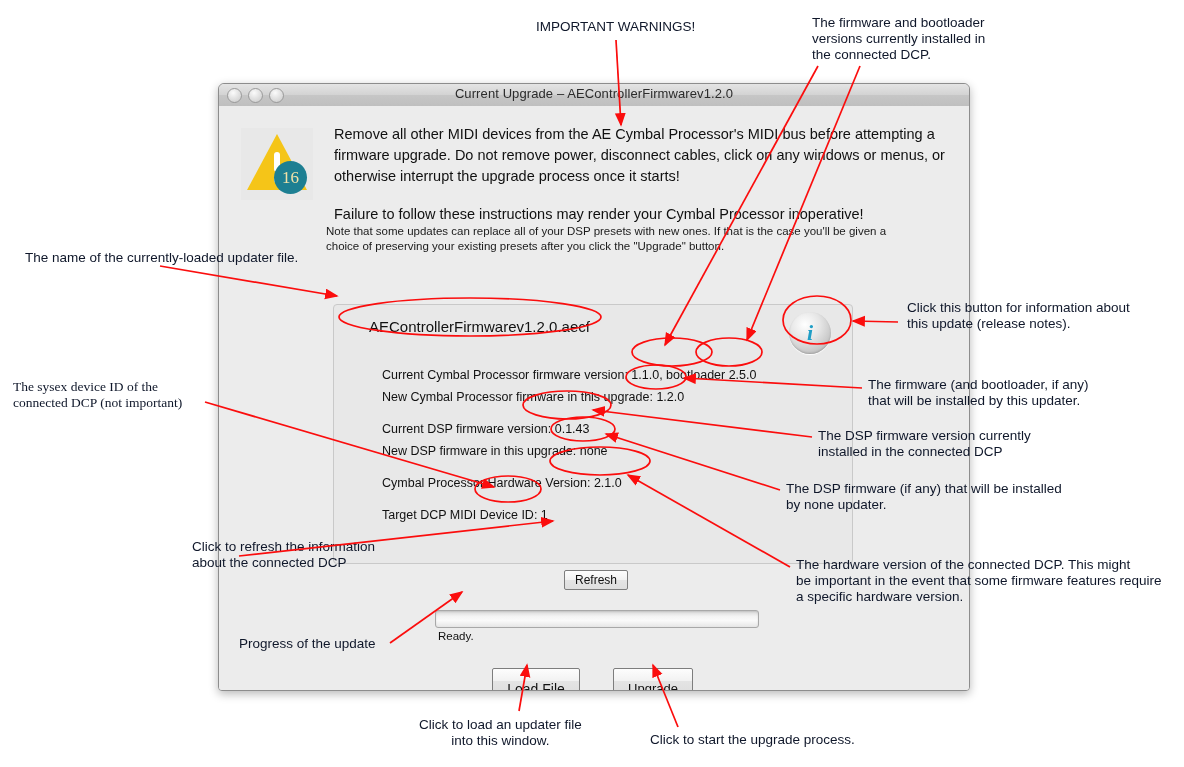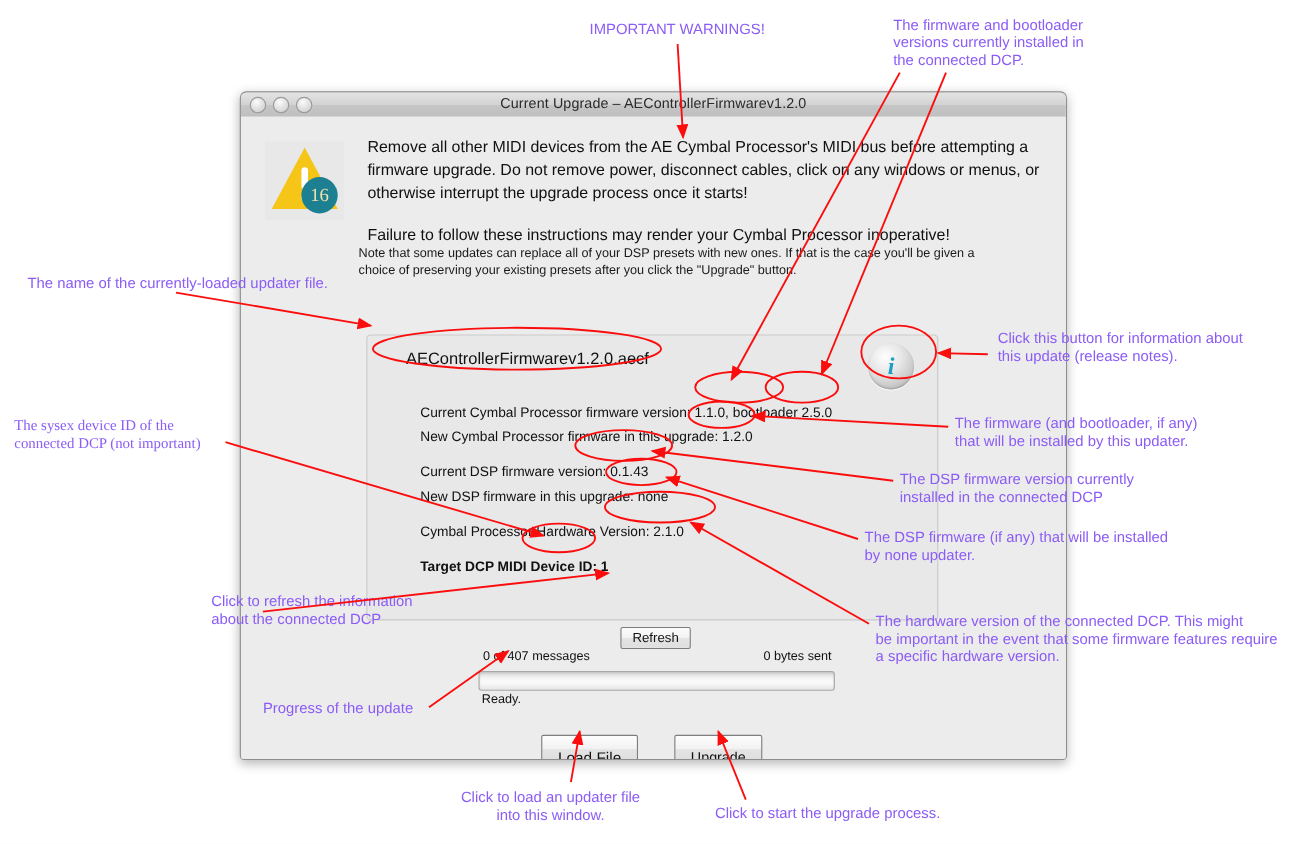--- a/index.html
+++ b/index.html
@@ -11,21 +11,21 @@
     width: 1184px;
     height: 767px;
     position: relative;
     overflow: hidden;
     font-family: "Liberation Sans", sans-serif;
   }
 
   
   .anno {
     position: absolute;
-    color: #8b5cf6;
+    color: #0f172a;
     font-family: "Liberation Sans", sans-serif;
     font-size: 13.5px;
     line-height: 16px;
     white-space: pre;
     z-index: 50;
   }
   #anno-svg {
     position: absolute;
     left: 0; top: 0;
     width: 1184px;
@@ -217,21 +217,21 @@
     font-family: "Liberation Sans", sans-serif;
     font-size: 12.5px;
     color: #111;
     white-space: pre;
   }
   .dl0 { top: 63px; }
   .dl1 { top: 85px; }
   .dl2 { top: 117px; }
   .dl3 { top: 139px; }
   .dl4 { top: 171px; }
-  .dl5 { top: 203px; font-weight: bold; }
+  .dl5 { top: 203px; }
 
   .btn {
     background: linear-gradient(to bottom, #fdfdfd 0%, #f2f2f2 48%, #e4e4e4 52%, #dedede 100%);
     border: 1px solid #7d7d7d;
     border-radius: 2px;
     font-family: "Liberation Sans", sans-serif;
     font-size: 13px;
     color: #111;
     cursor: pointer;
     padding: 12px 12px;
@@ -339,24 +339,20 @@
       <div class="detail-line dl0">Current Cymbal Processor firmware version: 1.1.0, bootloader 2.5.0</div>
       <div class="detail-line dl1">New Cymbal Processor firmware in this upgrade: 1.2.0</div>
       <div class="detail-line dl2">Current DSP firmware version: 0.1.43</div>
       <div class="detail-line dl3">New DSP firmware in this upgrade: none</div>
       <div class="detail-line dl4">Cymbal Processor Hardware Version: 2.1.0</div>
       <div class="detail-line dl5">Target DCP MIDI Device ID: 1</div>
 
       <button class="btn refresh-btn">Refresh</button>
     </div>
 
-    <div class="prog-labels">
-      <span>0 of 407 messages</span>
-      <span>0 bytes sent</span>
-    </div>
     <div class="progbar">
       <div class="progfill" style="width: 0%;"></div>
     </div>
     <div class="ready">Ready.</div>
 
     <button class="btn load-btn">Load File</button>
     <button class="btn upgrade-btn">Upgrade</button>
   </div>
 </div>
 

